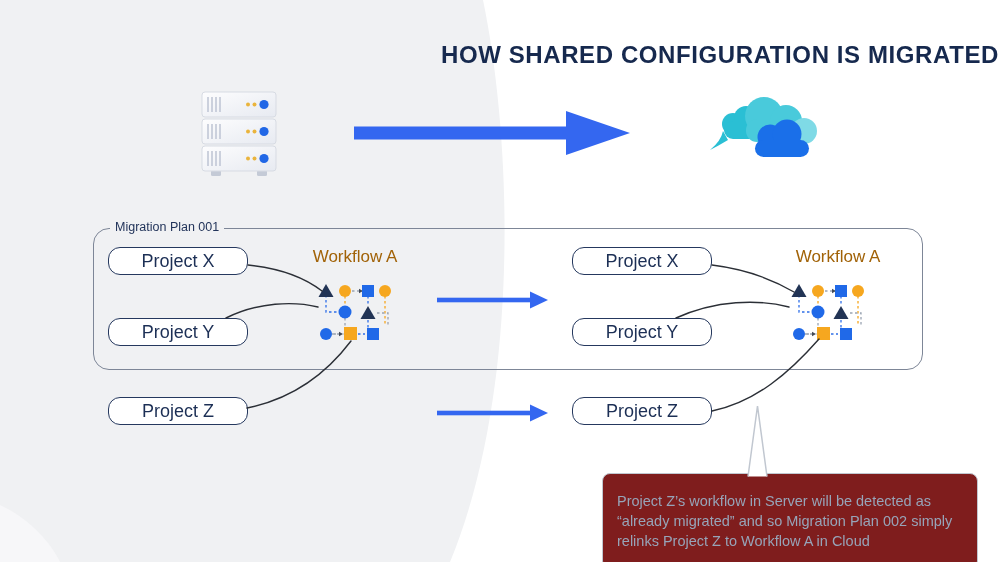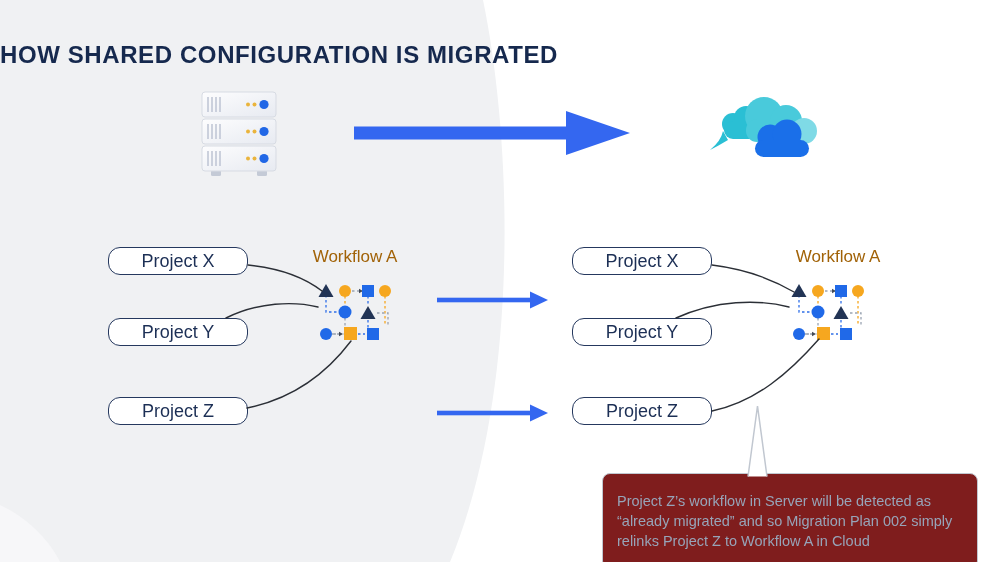--- a/index.html
+++ b/index.html
@@ -1,19 +1,19 @@
 <!DOCTYPE html>
 <html><head>
 <meta charset="utf-8">
 <style>
   * { margin:0; padding:0; box-sizing:border-box; }
   body { background:#ffffff; font-family:"Liberation Sans", sans-serif; }
   .canvas { position:relative; width:999px; height:562px; background:#ffffff; overflow:hidden; }
   .bg-svg { position:absolute; left:0; top:0; }
-  .title { position:absolute; top:41px; left:0; width:999px; text-align:left;
+  .title { position:absolute; top:41px; left:0; width:999px; text-align:right;
            font-size:24px; font-weight:600; letter-spacing:.6px; color:#16294e; }
   .abs { position:absolute; }
   .plan { position:absolute; border-radius:16px; }
   .plan-1 { left:93px; top:228px; width:830px; height:142px; border:1.4px solid #7d8697; }
   .plan-2 { left:93px; top:380px; width:830px; height:67px; border:1.5px dashed #989fab; border-radius:14px; }
   .plan-label { position:absolute; top:-9px; left:16px; background:#f0f1f3; padding:0 5px;
                 font-size:12.5px; color:#22345a; white-space:nowrap; }
   .proj { position:absolute; width:140px; height:28px; background:#ffffff;
           border:1.6px solid #25385e; border-radius:12px; display:flex; align-items:center;
           justify-content:center; font-size:18px; color:#1c2f55; }
@@ -116,20 +116,23 @@
       <rect x="40" y="29" width="62" height="23" rx="11"></rect>
     </g>
     <circle cx="98" cy="41" r="13" fill="#7fdae6"></circle>
     <g fill="#1a6fe9">
       <circle cx="64" cy="47" r="12.5"></circle>
         <circle cx="81" cy="44" r="14.5"></circle>
       <rect x="49" y="50" width="54" height="17" rx="8.5"></rect>
     </g>
   </svg>
 
+  <div class="plan plan-1">
+    <span class="plan-label">Migration Plan 001</span>
+  </div>
 
 
   <div class="proj" style="left:108px;top:247px">Project X</div>
   <div class="proj" style="left:108px;top:318px">Project Y</div>
   <div class="proj" style="left:108px;top:397px">Project Z</div>
 
   <div class="proj" style="left:572px;top:247px">Project X</div>
   <div class="proj" style="left:572px;top:318px">Project Y</div>
   <div class="proj" style="left:572px;top:397px">Project Z</div>
 

